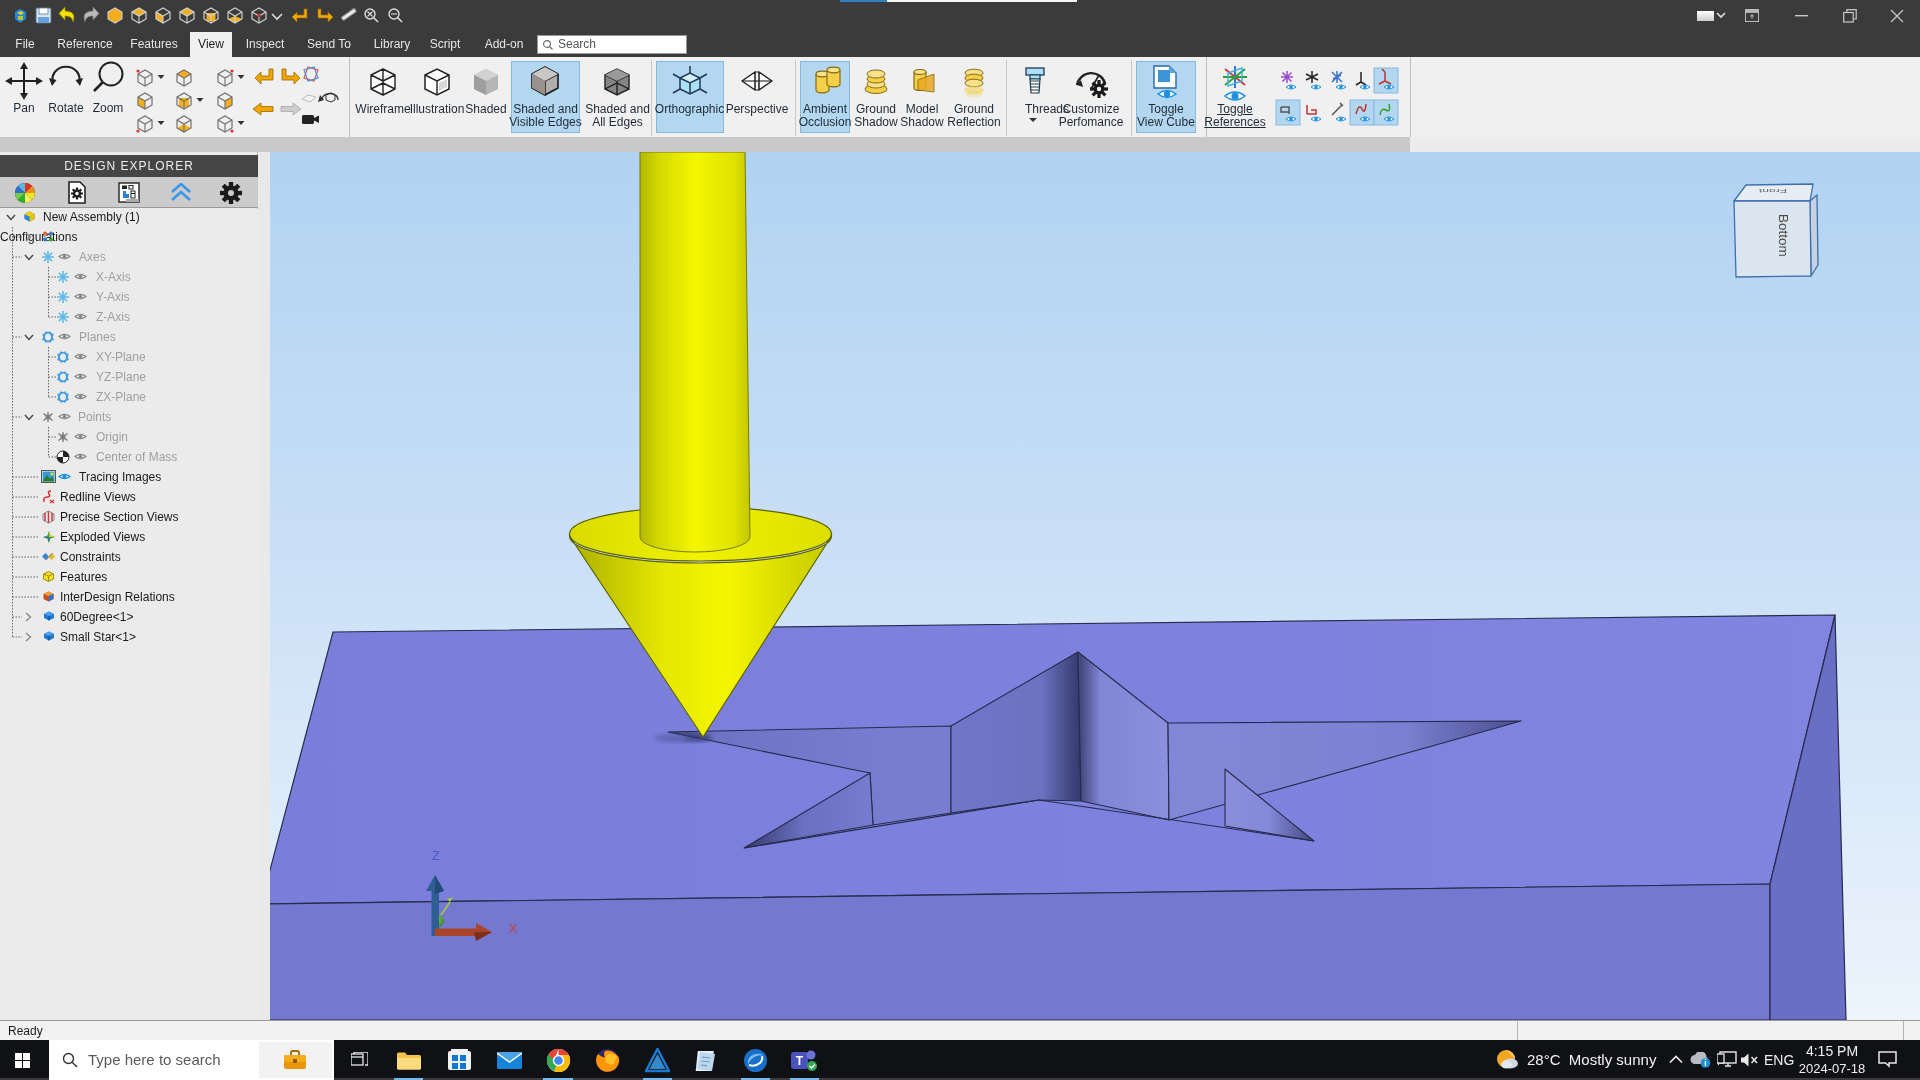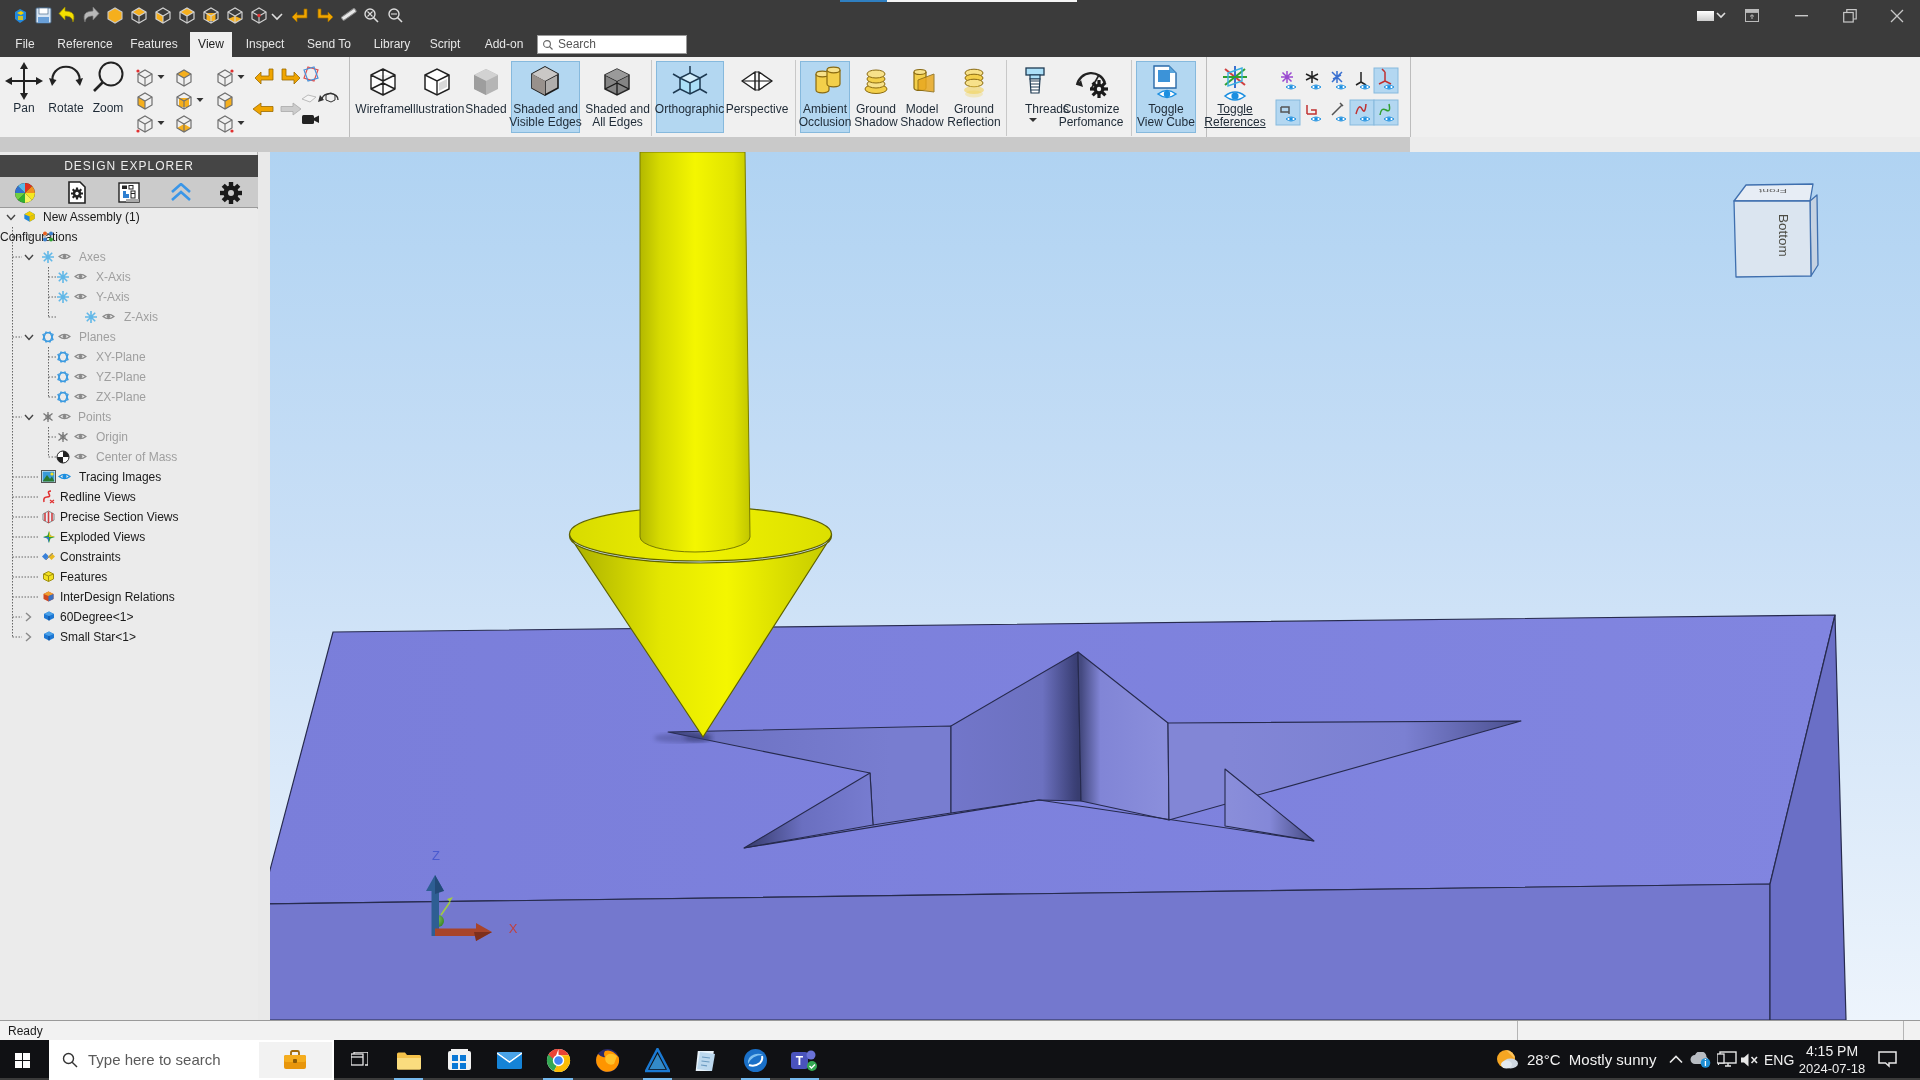--- a/index.html
+++ b/index.html
@@ -565,21 +565,21 @@
 <div class="trow dis" style="left:0;top:58px;"><svg class="ico" style="left:57px;top:4px;" width="12" height="12">
           <use href="#i-ast"></use>
         </svg><svg class="ico" style="left:74px;top:5px;" width="13" height="9">
           <use href="#i-eye"></use>
         </svg><span style="margin-left:96px;">X-Axis</span></div>
 <div class="trow dis" style="left:0;top:78px;"><svg class="ico" style="left:57px;top:4px;" width="12" height="12">
           <use href="#i-ast"></use>
         </svg><svg class="ico" style="left:74px;top:5px;" width="13" height="9">
           <use href="#i-eye"></use>
         </svg><span style="margin-left:96px;">Y-Axis</span></div>
-<div class="trow dis" style="left:0;top:98px;margin-left:28px;"><svg class="ico" style="left:57px;top:4px;" width="12" height="12">
+<div class="trow dis" style="left:0;top:98px;"><svg class="ico" style="left:57px;top:4px;" width="12" height="12">
           <use href="#i-ast"></use>
         </svg><svg class="ico" style="left:74px;top:5px;" width="13" height="9">
           <use href="#i-eye"></use>
         </svg><span style="margin-left:96px;">Z-Axis</span></div>
 <div class="trow dis" style="left:0;top:118px;"><svg class="ico" style="left:24px;top:6px;" width="10" height="9">
           <use href="#i-vex"></use>
         </svg><svg class="ico" style="left:42px;top:4px;" width="12" height="12">
           <use href="#i-plane"></use>
         </svg><svg class="ico" style="left:58px;top:5px;" width="13" height="9">
           <use href="#i-eye"></use>

